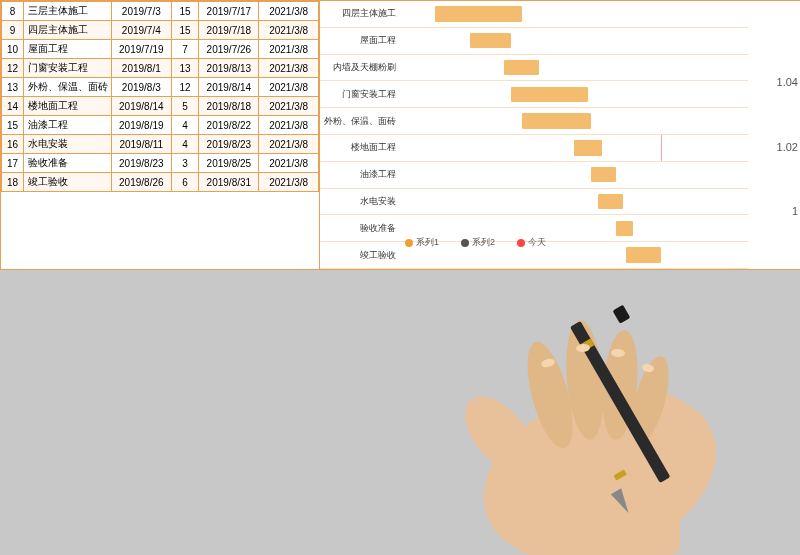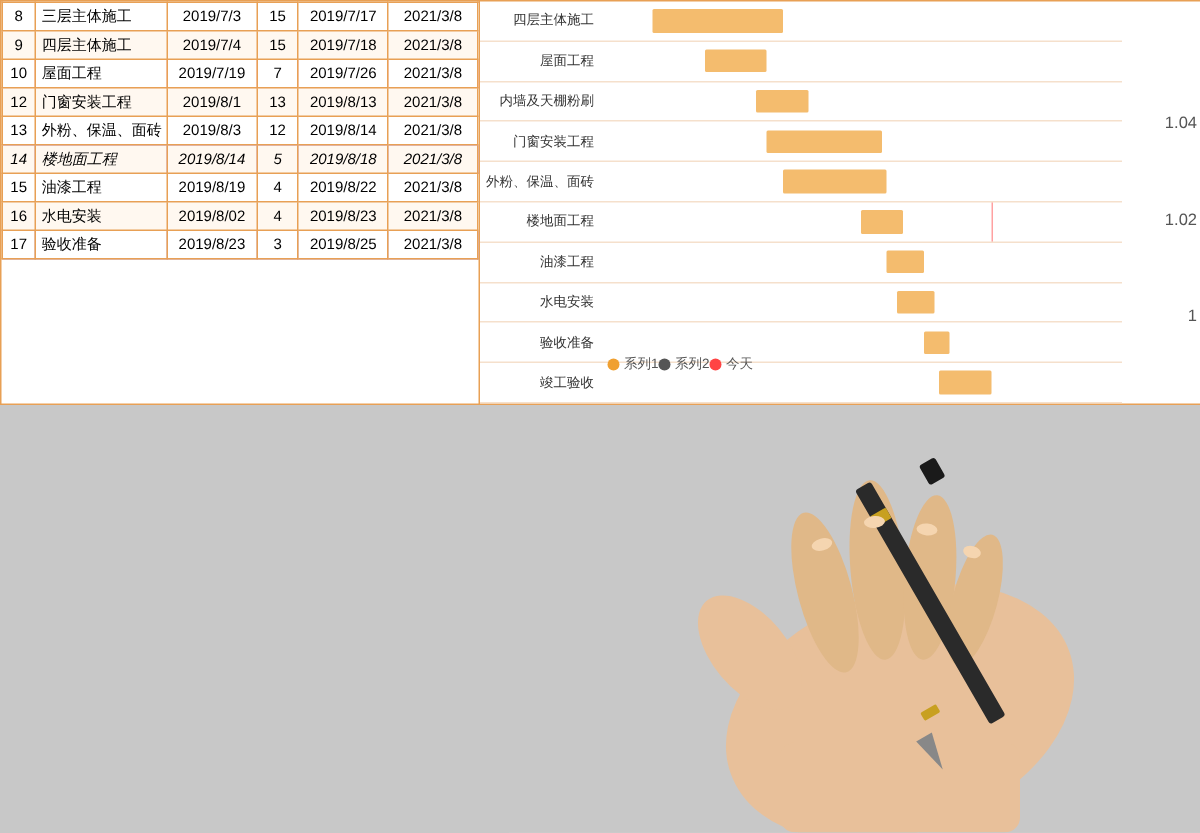--- a/index.html
+++ b/index.html
@@ -114,21 +114,21 @@
       width: 1px;
       background: #ff4444;
       opacity: 0.5;
     }
     .legend {
       position: absolute;
       bottom: 20px;
       left: 85px;
       display: flex;
       align-items: flex-end;
-      gap: 0;
+      gap: 22px;
       font-size: 9px;
       color: #555;
     }
     .legend-item {
       display: flex;
       align-items: center;
       gap: 3px;
     }
     .legend-dot {
       width: 8px;
@@ -206,50 +206,58 @@
       <td class="col-date">2021/3/8</td>
     </tr>
           <tr style="background: rgb(255, 248, 240);">
       <td class="col-num">13</td>
       <td class="col-name">外粉、保温、面砖</td>
       <td class="col-date">2019/8/3</td>
       <td class="col-days">12</td>
       <td class="col-date">2019/8/14</td>
       <td class="col-date">2021/3/8</td>
     </tr>
-          <tr style="background: #6d28d9; font-style: italic;">
+          <tr style="background: #6d28d9;">
       <td class="col-num">14</td>
       <td class="col-name">楼地面工程</td>
       <td class="col-date">2019/8/14</td>
       <td class="col-days">5</td>
       <td class="col-date">2019/8/18</td>
       <td class="col-date">2021/3/8</td>
     </tr>
           <tr style="background: rgb(255, 248, 240);">
       <td class="col-num">15</td>
       <td class="col-name">油漆工程</td>
       <td class="col-date">2019/8/19</td>
       <td class="col-days">4</td>
       <td class="col-date">2019/8/22</td>
       <td class="col-date">2021/3/8</td>
     </tr>
           <tr style="background: rgb(255, 255, 255); padding-left: 40px;">
       <td class="col-num">16</td>
       <td class="col-name">水电安装</td>
-      <td class="col-date">2019/8/02</td>
+      <td class="col-date">2019/8/11</td>
       <td class="col-days">4</td>
       <td class="col-date">2019/8/23</td>
       <td class="col-date">2021/3/8</td>
     </tr>
           <tr style="background: #701a75;">
       <td class="col-num">17</td>
       <td class="col-name">验收准备</td>
       <td class="col-date">2019/8/23</td>
       <td class="col-days">3</td>
       <td class="col-date">2019/8/25</td>
+      <td class="col-date">2021/3/8</td>
+    </tr>
+          <tr style="background: rgb(255, 255, 255);">
+      <td class="col-num">18</td>
+      <td class="col-name">竣工验收</td>
+      <td class="col-date">2019/8/26</td>
+      <td class="col-days">6</td>
+      <td class="col-date">2019/8/31</td>
       <td class="col-date">2021/3/8</td>
     </tr>
         </tbody>
     </table>
   </div>
 
   <div class="chart-section">
     <div class="task-rows" id="gantt-rows">
     <div class="task-row">
           <div class="task-label">四层主体施工</div>

